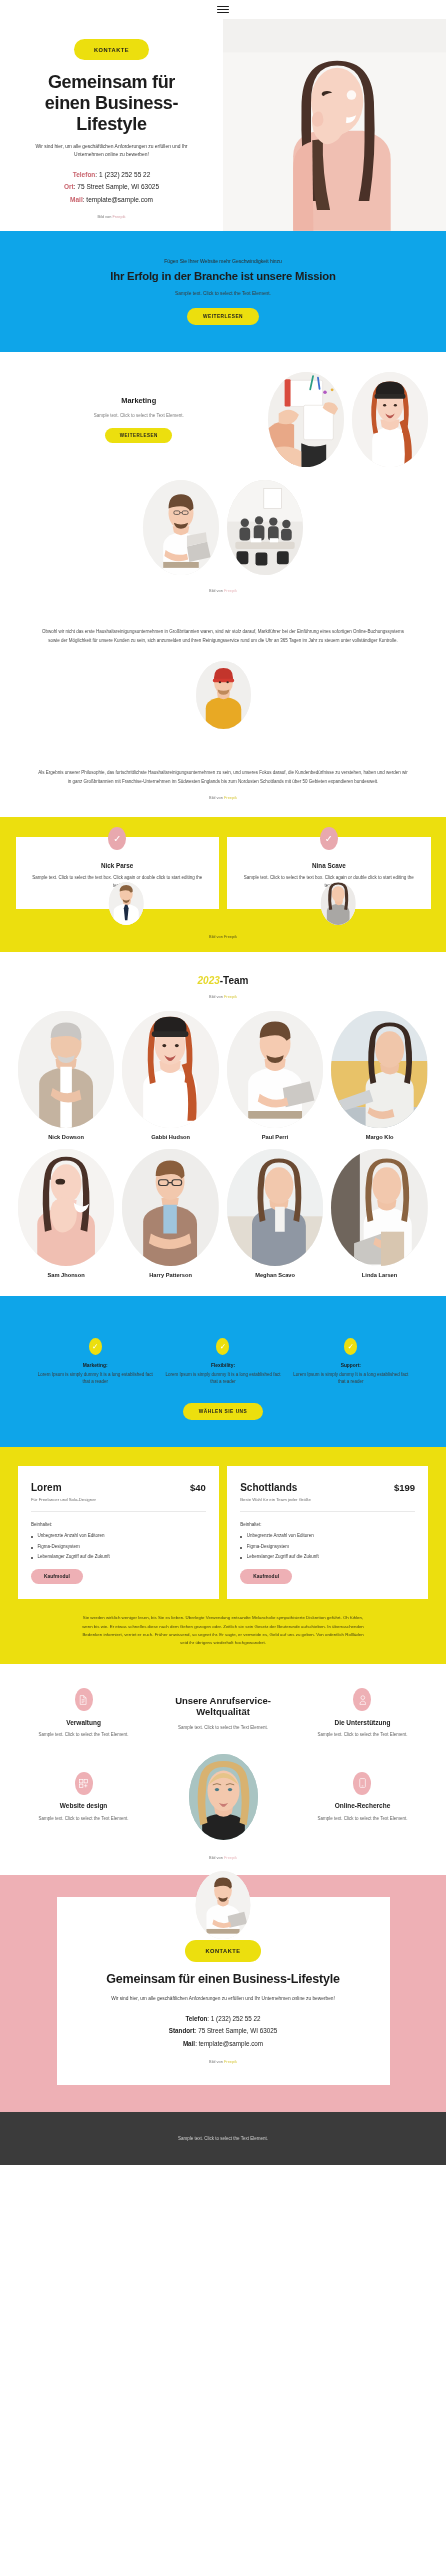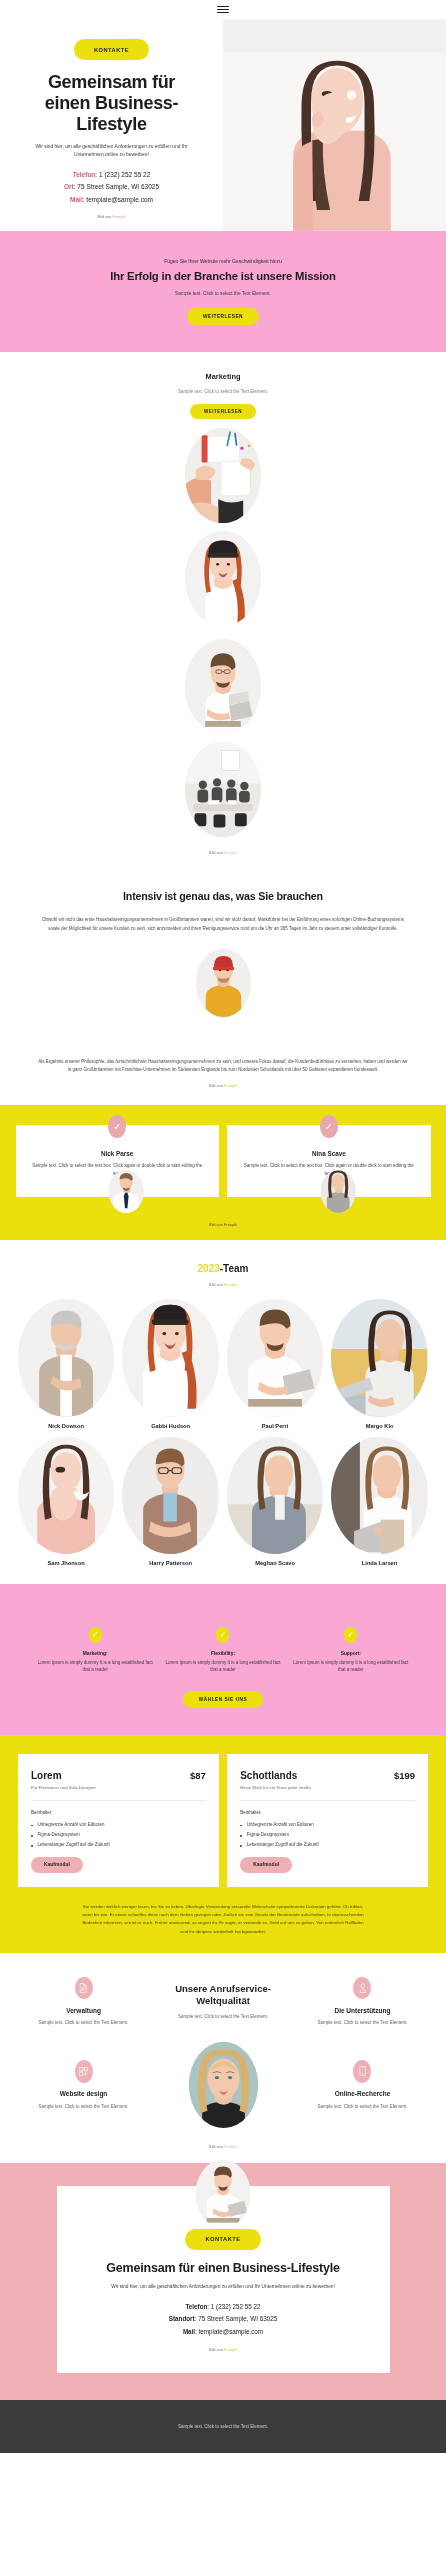--- a/index.html
+++ b/index.html
@@ -42,28 +42,28 @@
   .credit a{color:#d5a0a8;text-decoration:none;}
   .credit.yellow a{color:#d8c93e;}
   .credit.pinkish a{color:#e8b8bd;}
   .hero-right{width:223px;background:#f7f6f4;display:flex;align-items:flex-end;justify-content:center;overflow:hidden;position:relative;}
 
   
   .ph{background:#f2f1ef;position:relative;overflow:hidden;}
 
   
   .band{width:446px;padding:27px 36px;text-align:center;}
-  .band-pink{background:#f9a8d4;}
+  .band-pink{background:#0ea5e9;}
   .eyebrow{font-size:5px;color:#2c2c2c;margin-bottom:5.4px;}
   .band h2{font-size:11.3px;font-weight:bold;letter-spacing:-0.2px;margin-bottom:8.3px;line-height:1.2;}
   .band p.small{font-size:4.8px;color:#3a3a3a;margin-bottom:12px;}
 
   
   .svc-sec{padding:20px 18px 10.7px 18px;text-align:center;}
-  .svc-row{display:flex;align-items:center;justify-content:center;gap:8.3px;margin-bottom:13px;flex-direction:column;}
+  .svc-row{display:flex;align-items:center;justify-content:center;gap:8.3px;margin-bottom:13px;}
   .svc-col{flex:1;display:flex;flex-direction:column;align-items:center;text-align:center;padding:0 3.6px;}
   .svc-col h3{font-size:7.4px;font-weight:bold;margin-bottom:6.5px;}
   .svc-col p{font-size:4.5px;line-height:1.65;color:#7d7d7d;margin-bottom:8.3px;max-width:98px;}
   .svc-img{width:76px;height:95px;border-radius:50%;overflow:hidden;position:relative;background:#f3f2f0;}
 
   
   .txtsec{padding:24px 38px 16.7px 38px;text-align:center;}
   .txtsec h2{font-size:10.7px;font-weight:bold;line-height:1.25;letter-spacing:-0.2px;margin-bottom:13px;}
   .txtsec p{font-size:4.5px;line-height:1.9;color:#4a4a4a;}
   .portrait{width:55px;height:68px;border-radius:50%;margin:15.5px auto 0 auto;overflow:hidden;position:relative;background:#f1f0ee;}
@@ -81,21 +81,21 @@
   .testi-card p{font-size:4.5px;line-height:1.7;color:#4a4a4a;}
   .testi-avatar{
     position:absolute;bottom:-15.5px;left:50%;transform:translateX(-8.3px);
     width:35px;height:43px;border-radius:50%;overflow:hidden;background:#f2f1ef;
   }
   .testi-credit{text-align:center;font-size:3.9px;color:#5c5a19;margin-top:25px;}
 
   
   .team-sec{padding:22.6px 18px 18px 18px;text-align:center;}
   .team-title{font-size:10px;font-weight:bold;margin-bottom:6px;}
-  .team-title .yr{color:#e6d92c;}
+  .team-title .yr{color:#e6d92c;font-style:italic;}
   .team-grid{display:flex;flex-wrap:wrap;gap:8.3px 8.3px;margin-top:12px;}
   .team-member{width:calc(25% - 6.3px);text-align:center;}
   .team-photo{width:100%;aspect-ratio:0.82;border-radius:50%;overflow:hidden;background:#f3f2f0;position:relative;}
   .team-member span{display:block;font-size:5.7px;font-weight:bold;margin-top:6px;}
 
   
   .feat-row{display:flex;gap:9.5px;margin-top:15.5px;}
   .feat-col{flex:1;text-align:center;}
   .feat-ic{width:13px;height:16.7px;border-radius:50%;background:#ecdf0e;margin:0 auto 7.7px auto;display:flex;align-items:center;justify-content:center;color:#fff;font-size:7.7px;line-height:1;}
   .feat-col h4{font-size:4.9px;font-weight:bold;margin-bottom:3px;}
@@ -285,21 +285,20 @@
         </svg>
       </div>
     </div>
     <div class="credit pinkish">
       <span>Bild von</span>
       <a href="#">Freepik</a>
     </div>
   </div>
 
   <div class="txtsec">
-    <h2>Intensiv ist genau das, was Sie brauchen</h2>
     <p>Obwohl wir nicht das erste Haushaltsreinigungsunternehmen in Großbritannien waren, sind wir stolz darauf, Marktführer bei der Einführung eines sofortigen Online-Buchungssystems sowie der Möglichkeit für unsere Kunden zu sein, sich anzumelden und ihren Reinigungsservice rund um die Uhr an 365 Tagen im Jahr zu steuern unter vollständiger Kontrolle.</p>
     <div class="portrait">
       <svg width="55" height="68" viewBox="0 0 92 115">
         <rect width="92" height="115" fill="#f0efed"></rect>
         <path d="M16 115 L16 80 Q16 64 46 60 Q76 64 76 82 L76 115 Z" fill="#e8a924"></path>
         <path d="M36 60 q10 9 20 0 l1 -9 -22 0z" fill="#f2c3a4"></path>
         <ellipse cx="46" cy="36" rx="16" ry="20" fill="#f4c8ab"></ellipse>
         <path d="M30 28 q0 -16 16 -16 q16 0 16 16 l0 4 -32 0z" fill="#c3352c"></path>
         <rect x="28" y="30" width="36" height="6" rx="2.5" fill="#d33a30"></rect>
         <path d="M36 48 q10 5 20 0 q-1 9 -10 9 q-9 0 -10 -9z" fill="#c08a5a"></path>
@@ -513,21 +512,21 @@
     <div style="margin-top:18px">
       <button class="btn btn-yellow btn-md">WÄHLEN SIE UNS</button>
     </div>
   </div>
 
   <div class="price-wrap">
     <div class="price-row">
       <div class="price-card">
         <div class="price-head">
           <h3>Lorem</h3>
-          <span class="amt">$87</span>
+          <span class="amt">$40</span>
         </div>
         <p class="price-note">Für Freelancer und Solo-Designer</p>
         <p class="incl">Beinhaltet:</p>
         <ul>
           <li>Unbegrenzte Anzahl von Editoren</li>
           <li>Figma-Designsystem</li>
           <li>Lebenslanger Zugriff auf die Zukunft</li>
         </ul>
         <button class="btn btn-pink btn-buy">Kaufmodul</button>
       </div>

